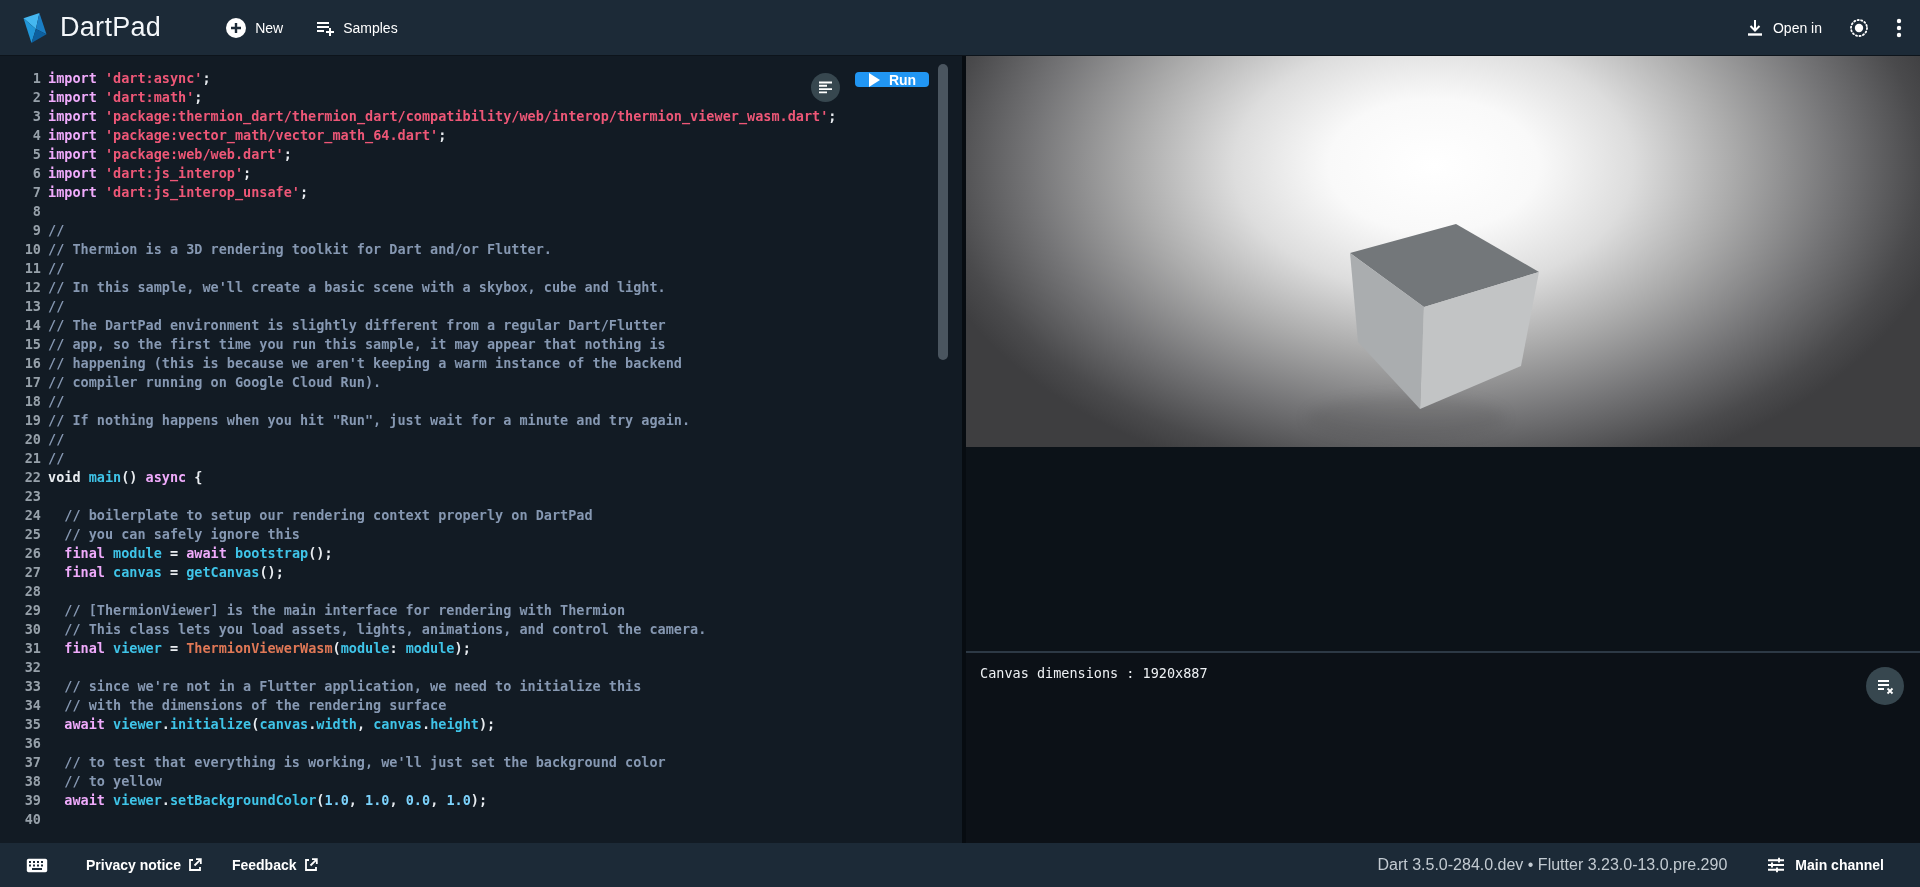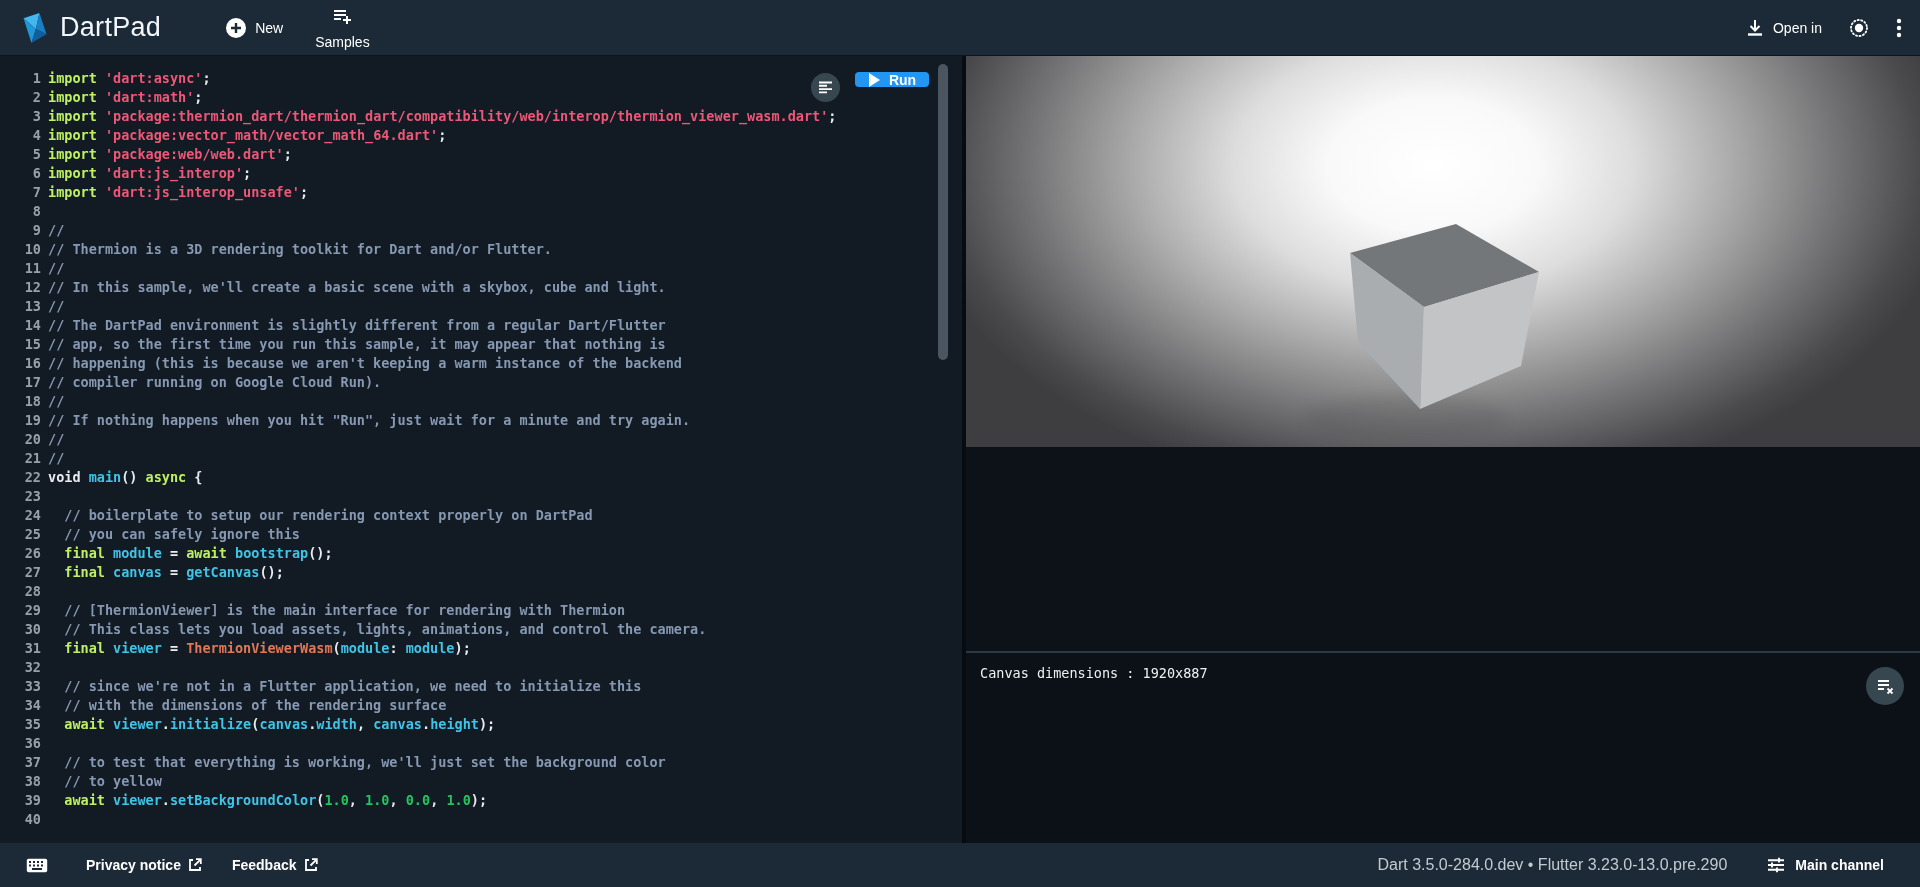--- a/index.html
+++ b/index.html
@@ -8,41 +8,41 @@
 
   
   .header { height:56px; background:#1c2a37; display:flex; align-items:center;
             position:relative; border-bottom:1px solid #0d141b; }
   .logo-svg { width:30px; height:34px; margin-left:20px; }
   .app-title { color:#f4f7fa; font-size:27px; font-weight:400; margin-left:10px; letter-spacing:.3px; }
   .hbtn { display:flex; align-items:center; gap:8px; color:#fff; font-size:14px; font-weight:500;
           background:none; border:none; cursor:pointer; }
   .hbtn svg { display:block; }
   .btn-new { margin-left:64px; }
-  .btn-samples { margin-left:32px;flex-direction:column; }
+  .btn-samples { margin-left:32px; }
   .header-right { margin-left:auto; display:flex; align-items:center; gap:26px; margin-right:18px; }
 
   
   .app-body { display:flex; height:787px; }
   .editor-panel { width:962px; background:#121b24; position:relative; overflow:hidden; }
   .splitter { width:4px; background:#070c11; cursor:col-resize; }
   .right-panel { flex:1; display:flex; flex-direction:column; background:#ef4444; }
 
   
   .codewrap { padding-top:13px; }
   .cl { display:flex; height:19px; line-height:19px; white-space:pre;
         font-family:"DejaVu Sans Mono", monospace; font-size:13.5px; font-weight:600; }
   .ln { width:41px; text-align:right; color:#97a1aa; flex:0 0 41px; padding-right:0; }
   .ct { margin-left:7px; }
-  .tk { color:#bef264; }   
+  .tk { color:#f0abfc; }   
   .ts { color:#ee5777; }   
   .tc { color:#8698b2; }   
   .tv { color:#3fc4e8; }   
   .tt { color:#e07856; }   
-  .tn { color:#22c55e; }   
+  .tn { color:#7dd3fc; }   
   .tp { color:#e8ecf0; }   
 
   .run-btn { position:absolute; top:16px; right:33px; width:74px; height:15px;
              background:#2196f3; border:none; border-radius:4px; color:#fff;
              font-size:14px; font-weight:600; display:flex; align-items:center;
              justify-content:center; gap:9px; cursor:pointer; z-index:5; }
   .fmt-btn { position:absolute; top:17px; right:122px; width:29px; height:29px;
              border-radius:50%; background:#37474f; border:none; display:flex;
              align-items:center; justify-content:center; cursor:pointer; z-index:5; }
   .scroll-thumb { position:absolute; top:8px; right:14px; width:10px; height:296px;

